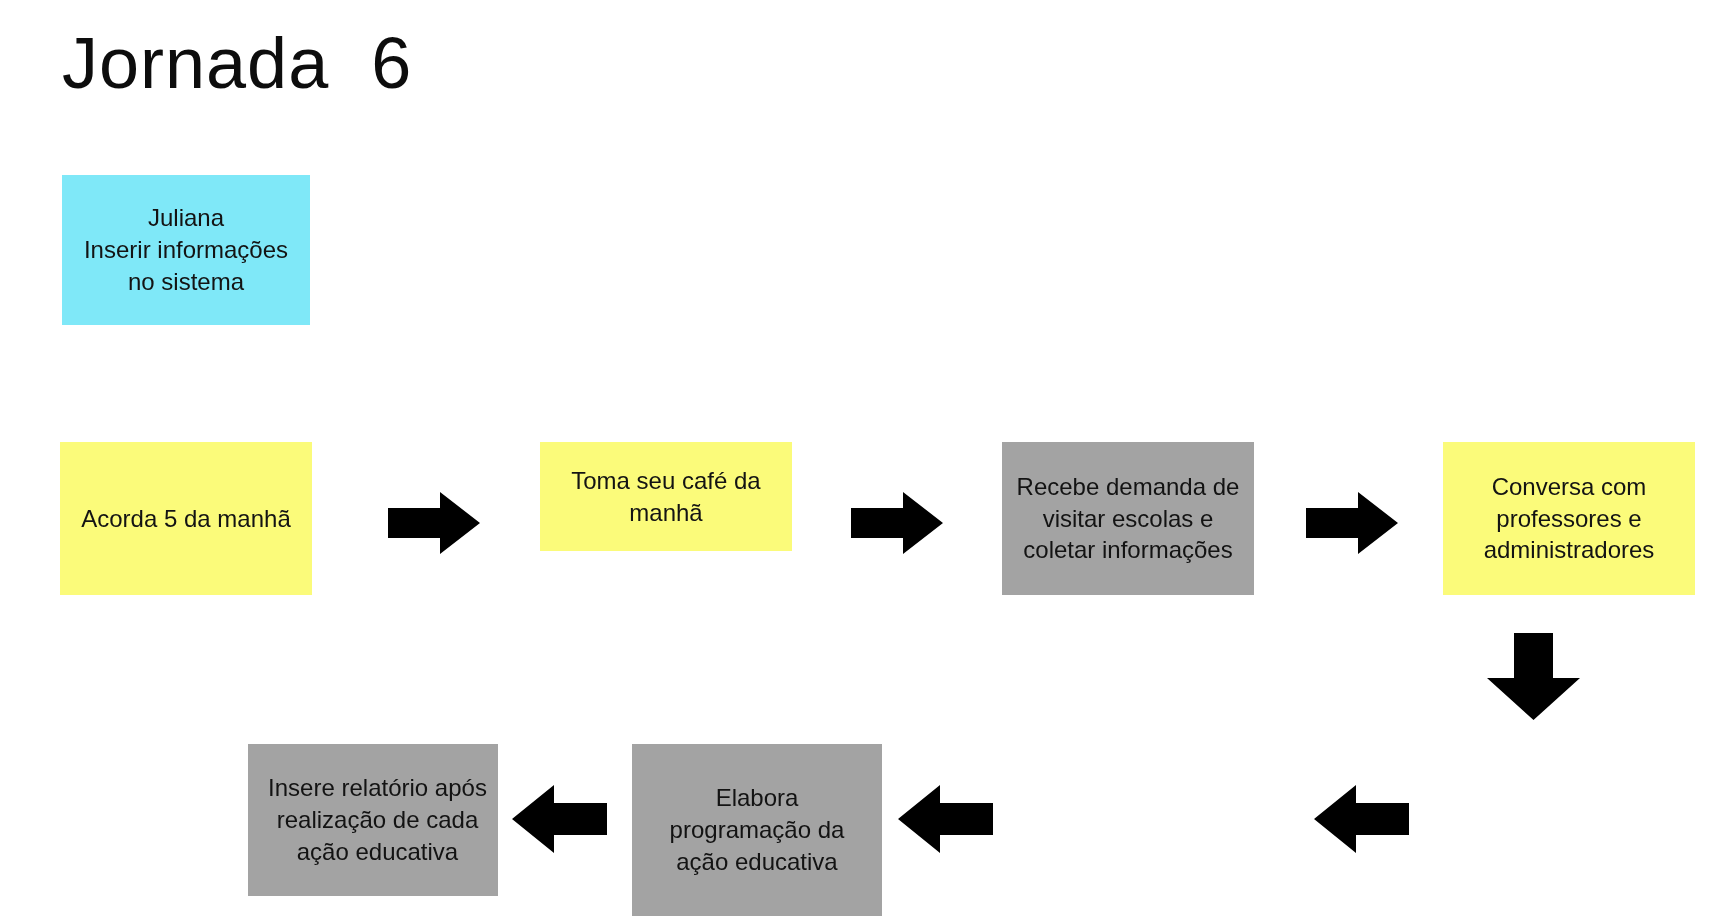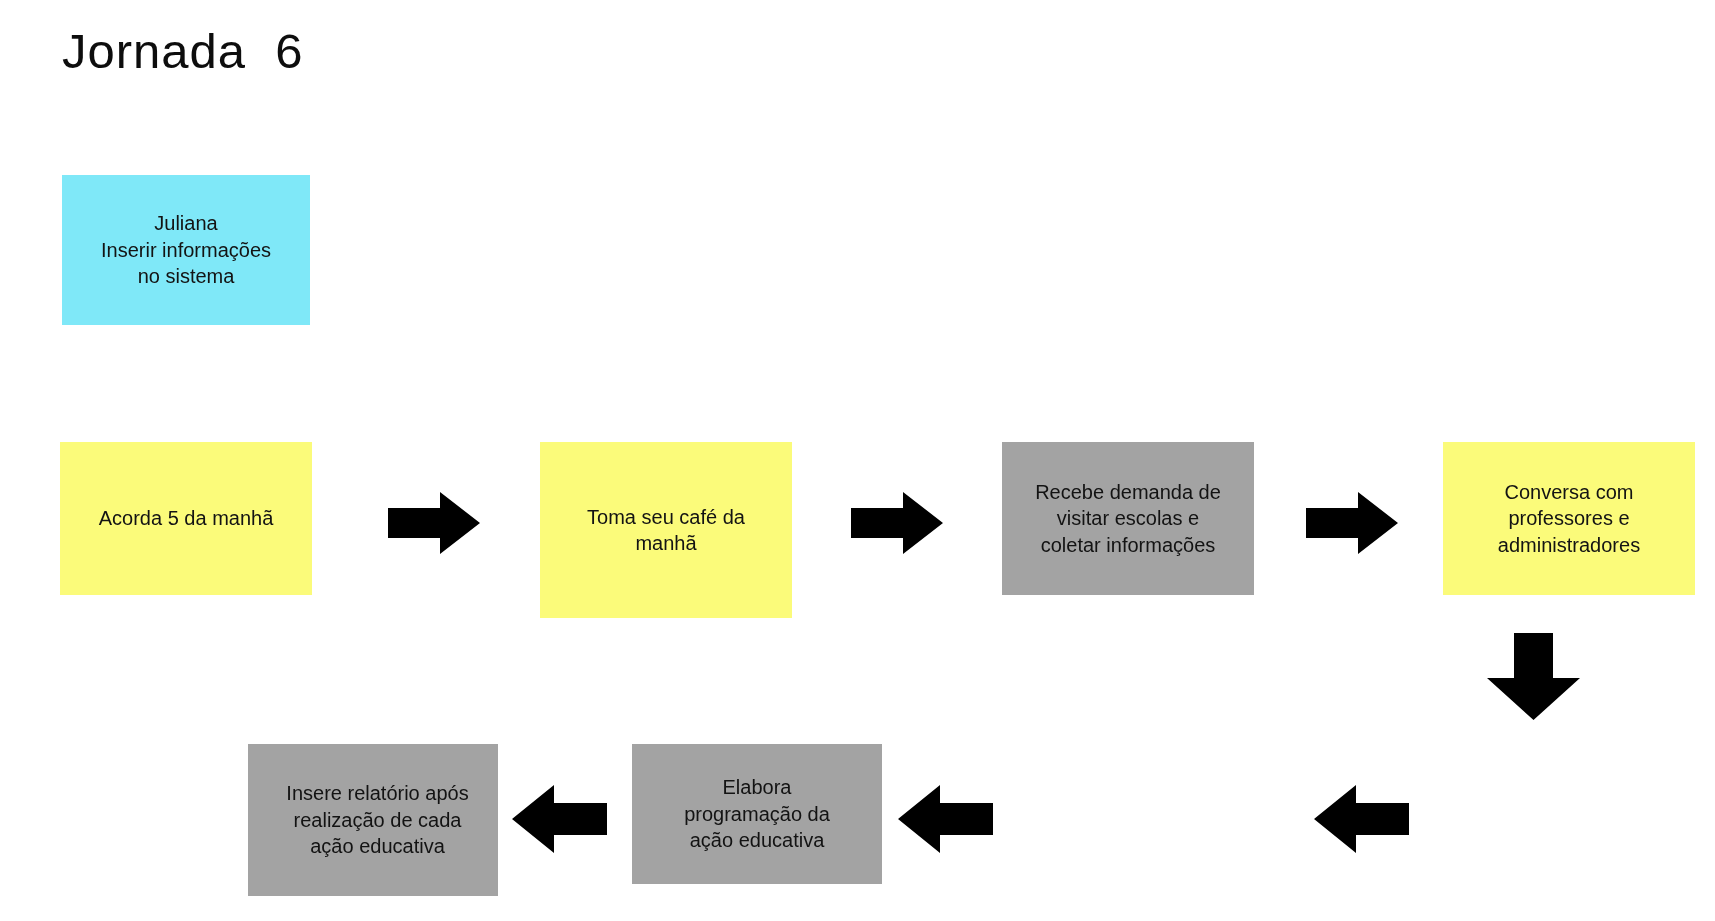--- a/index.html
+++ b/index.html
@@ -19,38 +19,38 @@
   #canvas {
     position: absolute;
     inset: 0;
   }
 
   
   #page-title {
     position: absolute;
     left: 62px;
     top: 27px;
-    font-size: 49px;
+    font-size: 72px;
     font-weight: 300;
     letter-spacing: 1px;
     line-height: 1;
     color: #0d0d0d;
     white-space: pre;
   }
 
   
   .node {
     position: absolute;
     box-sizing: border-box;
     display: flex;
     align-items: center;
     justify-content: center;
     text-align: center;
     padding: 4px 8px;
-    font-size: 20px;
+    font-size: 24px;
     line-height: 1.32;
     color: #131313;
     white-space: pre-line;
   }
 
   .node.fill-yellow { background: #fbfb7a; }
   .node.fill-red    { background: #a3a3a3; }
   .node.fill-green  { background: #a5e89a; }
   .node.fill-blue   { background: #7fe8f8; }
 
@@ -86,21 +86,21 @@
   <div class="node fill-yellow" style="left:60px; top:442px; width:252px; height:153px;">
     <span class="node-label">Acorda 5 da manhã</span>
   </div>
 
   <div class="arrow" style="left:388px; top:492px; width:92px; height:62px;">
     <svg viewBox="0 0 92 62" preserveAspectRatio="none" aria-hidden="true">
       <polygon points="0,16 52,16 52,0 92,31 52,62 52,46 0,46" fill="#000000"></polygon>
     </svg>
   </div>
 
-  <div class="node fill-yellow" style="left:540px; top:442px; width:252px; height:176px;">
+  <div class="node fill-yellow" style="left:540px; top:442px; width:252px; height:109px;">
     <span class="node-label">Toma seu café da
 manhã</span>
   </div>
 
   <div class="arrow" style="left:851px; top:492px; width:92px; height:62px;">
     <svg viewBox="0 0 92 62" preserveAspectRatio="none" aria-hidden="true">
       <polygon points="0,16 52,16 52,0 92,31 52,62 52,46 0,46" fill="#000000"></polygon>
     </svg>
   </div>
 
@@ -133,21 +133,21 @@
 realização de cada
 ação educativa</span>
   </div>
 
   <div class="arrow" style="left:512px; top:785px; width:95px; height:68px;">
     <svg viewBox="0 0 95 68" preserveAspectRatio="none" aria-hidden="true">
       <polygon points="95,18 42,18 42,0 0,34 42,68 42,50 95,50" fill="#000000"></polygon>
     </svg>
   </div>
 
-  <div class="node fill-red" style="left:632px; top:744px; width:250px; height:140px;">
+  <div class="node fill-red" style="left:632px; top:744px; width:250px; height:172px;">
     <span class="node-label">Elabora
 programação da
 ação educativa</span>
   </div>
 
   <div class="arrow" style="left:898px; top:785px; width:95px; height:68px;">
     <svg viewBox="0 0 95 68" preserveAspectRatio="none" aria-hidden="true">
       <polygon points="95,18 42,18 42,0 0,34 42,68 42,50 95,50" fill="#000000"></polygon>
     </svg>
   </div>

